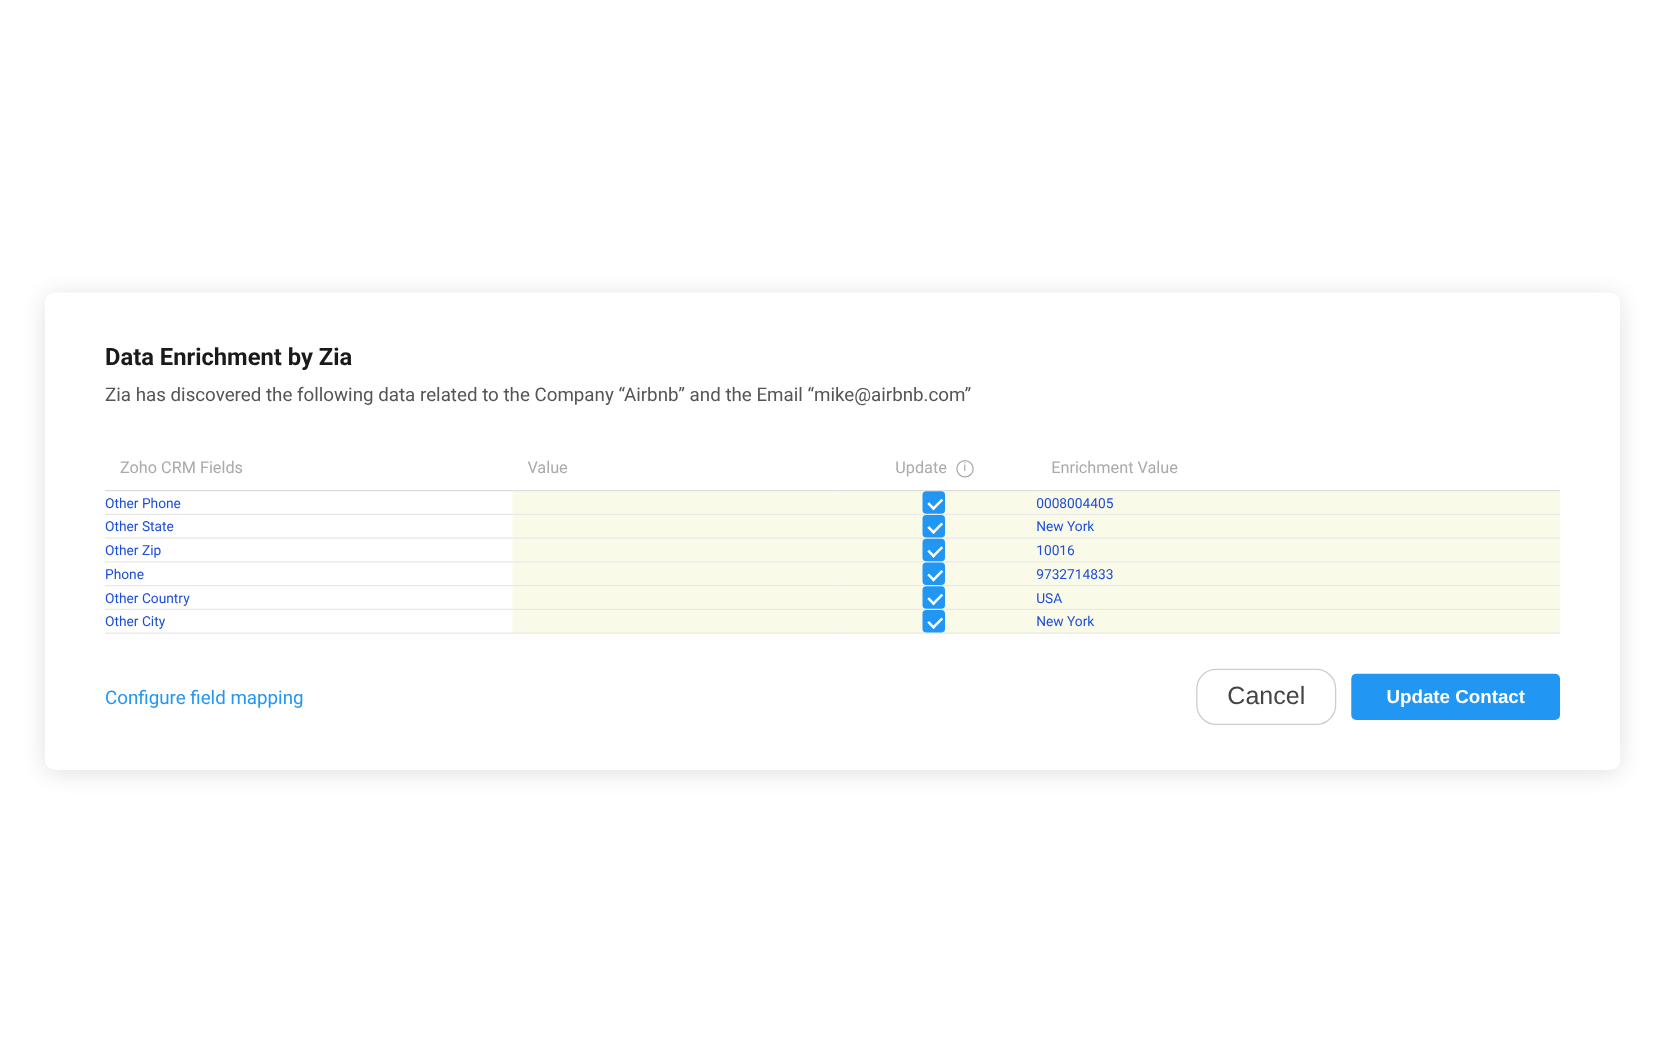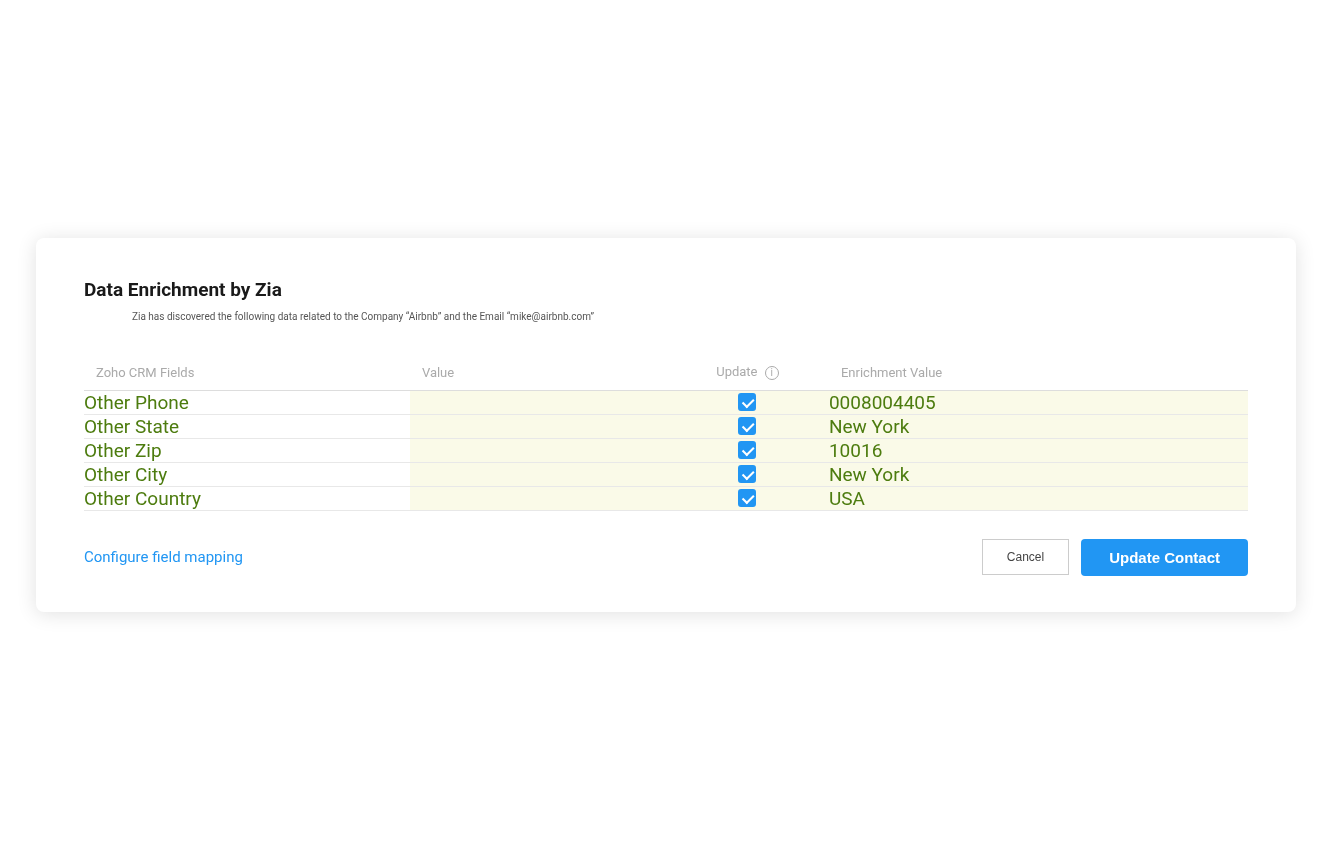--- a/index.html
+++ b/index.html
@@ -28,24 +28,23 @@
     }
 
     .dialog-title {
       font-size: 19px;
       font-weight: 700;
       color: #1a1a1a;
       margin-bottom: 10px;
     }
 
     .dialog-subtitle {
-      font-size: 10px;
+      font-size: 15px;
       color: #555;
       margin-bottom: 32px;
-      margin-left: 48px;
     }
 
     .data-table {
       width: 100%;
       border-collapse: collapse;
     }
 
     .data-table thead tr {
       border-bottom: 1.5px solid #ddd;
     }
@@ -66,22 +65,22 @@
     .col-value { width: 22%; }
     .col-update { width: 14%; text-align: center; }
     .col-enrichment { width: 36%; }
 
     .data-table tbody tr {
       border-bottom: 1px solid #e8e8e8;
     }
 
     .data-table tbody tr td {
       padding: 0;
-      font-size: 19px;
-      color: #4d7c0f;
+      font-size: 11px;
+      color: #1d4ed8;
     }
 
     .cell-field {
       padding: 14px 12px;
       background: #fff;
     }
 
     .cell-value {
       background: #fafae8;
       padding: 14px 12px;
@@ -159,25 +158,25 @@
     }
 
     .footer-buttons {
       display: flex;
       gap: 12px;
       align-items: center;
     }
 
     .btn-cancel {
       padding: 10px 24px;
-      font-size: 12px;
+      font-size: 20px;
       color: #444;
       background: #fff;
       border: 1px solid #ccc;
-      border-radius: 0;
+      border-radius: 16px;
       cursor: pointer;
     }
 
     .btn-update {
       padding: 10px 28px;
       font-size: 15px;
       font-weight: 700;
       color: #fff;
       background: #2196F3;
       border: none;
@@ -229,38 +228,48 @@
       <td class="cell-field">Other Zip</td>
       <td class="cell-value"></td>
       <td class="cell-update">
         <div class="checkbox-wrapper">
           <div class="checkbox-custom"></div>
         </div>
       </td>
       <td class="cell-enrichment">10016</td>
     </tr>
         <tr>
+      <td class="cell-field">Phone</td>
+      <td class="cell-value"></td>
+      <td class="cell-update">
+        <div class="checkbox-wrapper">
+          <div class="checkbox-custom"></div>
+        </div>
+      </td>
+      <td class="cell-enrichment">9732714833</td>
+    </tr>
+        <tr>
+      <td class="cell-field">Other Country</td>
+      <td class="cell-value"></td>
+      <td class="cell-update">
+        <div class="checkbox-wrapper">
+          <div class="checkbox-custom"></div>
+        </div>
+      </td>
+      <td class="cell-enrichment">USA</td>
+    </tr>
+        <tr>
       <td class="cell-field">Other City</td>
       <td class="cell-value"></td>
       <td class="cell-update">
         <div class="checkbox-wrapper">
           <div class="checkbox-custom"></div>
         </div>
       </td>
       <td class="cell-enrichment">New York</td>
-    </tr>
-        <tr>
-      <td class="cell-field">Other Country</td>
-      <td class="cell-value"></td>
-      <td class="cell-update">
-        <div class="checkbox-wrapper">
-          <div class="checkbox-custom"></div>
-        </div>
-      </td>
-      <td class="cell-enrichment">USA</td>
     </tr>
       </tbody>
   </table>
 
   <div class="dialog-footer">
     <a class="configure-link">Configure field mapping</a>
     <div class="footer-buttons">
       <button class="btn-cancel">Cancel</button>
       <button class="btn-update">Update Contact</button>
     </div>

